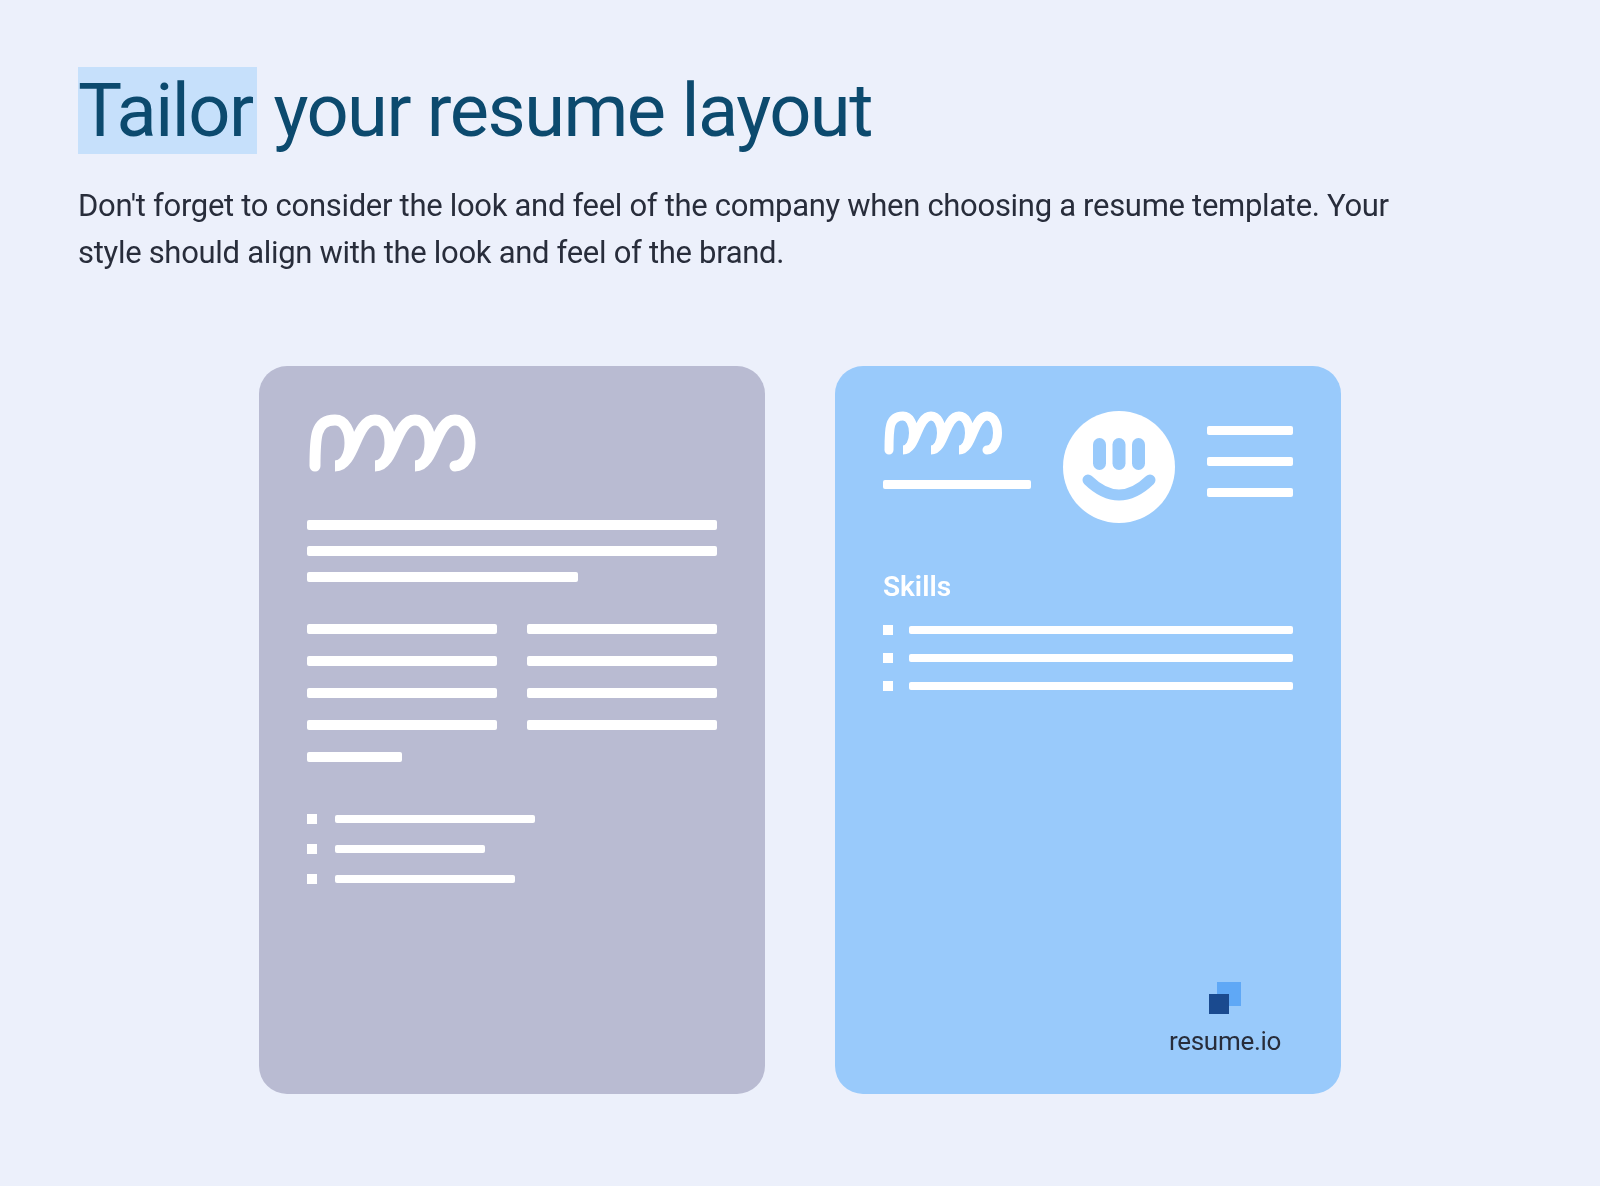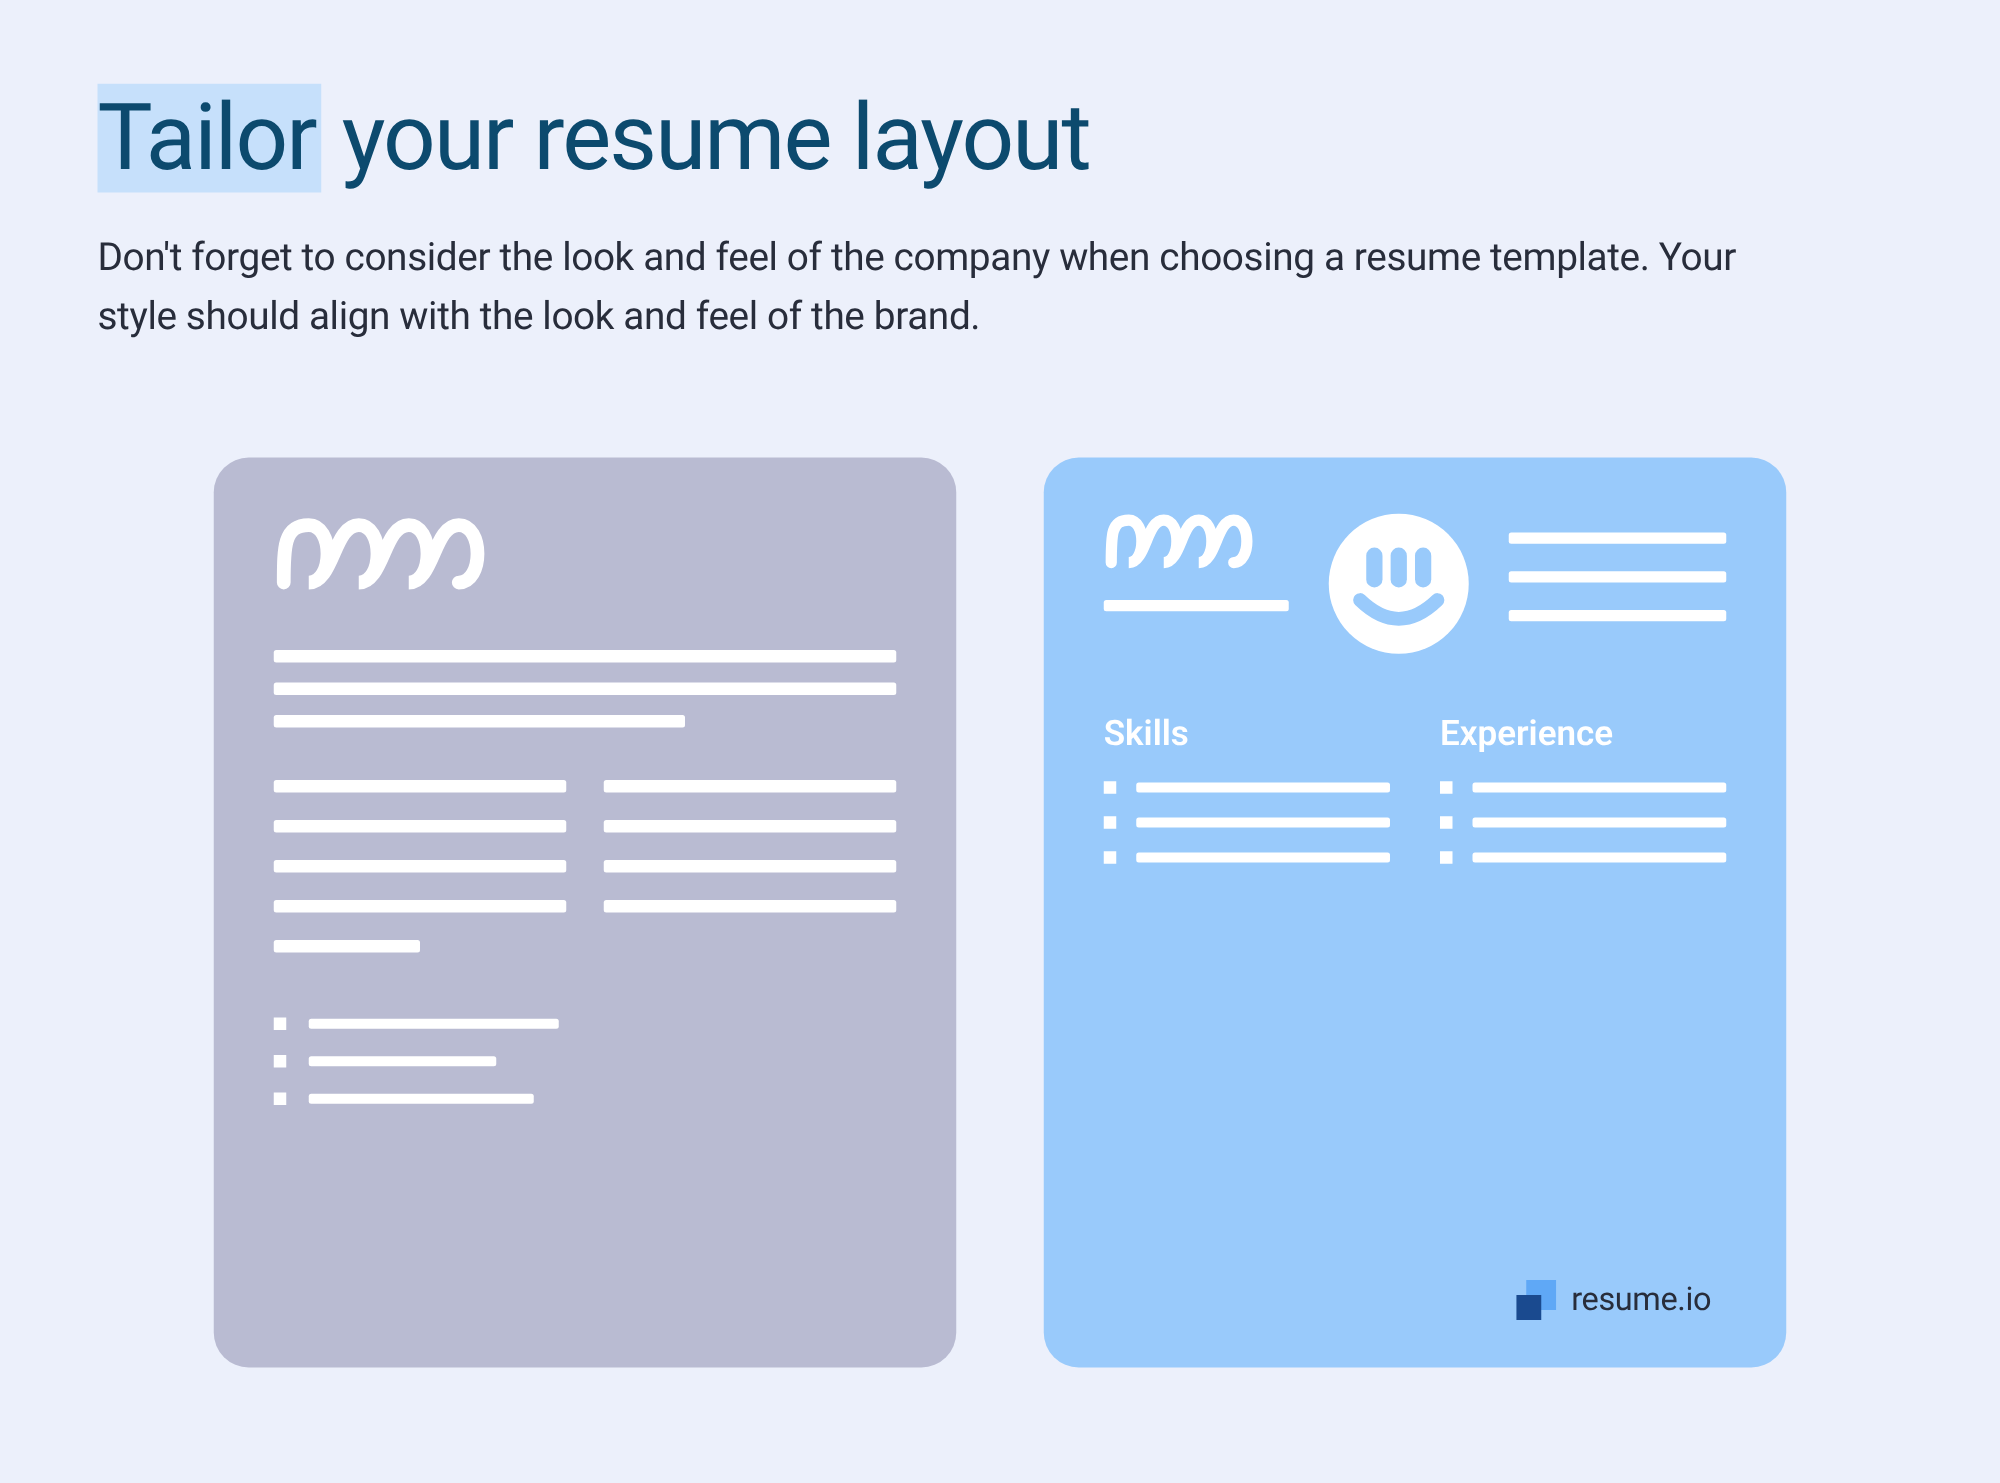--- a/index.html
+++ b/index.html
@@ -31,21 +31,21 @@
       letter-spacing: -0.3px;
       margin-bottom: 90px;
       max-width: 1340px;
     }
     .cards {
       display: flex;
       gap: 70px;
       justify-content: center;
     }
     .card {
-      width: 594px;
+      width: 506px;
       height: 728px;
       border-radius: 28px;
       padding: 42px 48px;
       position: relative;
     }
     .card-grey { background: #b9bbd2; }
     .card-blue { background: #99cafb; }
 
     
     .scribble { margin-bottom: 38px; }
@@ -90,20 +90,21 @@
     .achievements-bullets .bullet-row:nth-child(2) .bullet-line { width: 120px; }
     .achievements-bullets .bullet-row:nth-child(3) .bullet-line { width: 140px; }
 
     .brand {
       position: absolute;
       bottom: 38px;
       right: 60px;
       display: flex;
       align-items: center;
       gap: 12px;
+      flex-direction: column;
     }
     .brand-text {
       font-size: 26px;
       font-weight: 400;
       color: #282d3b;
       letter-spacing: -0.3px;
     }
     .brand-logo {
       width: 32px;
       height: 32px;
@@ -198,37 +199,20 @@
           <div class="bullet-row">
               <div class="bullet"></div>
               <div class="line-white bullet-line"></div>
             </div>
           <div class="bullet-row">
               <div class="bullet"></div>
               <div class="line-white bullet-line"></div>
             </div>
         </div>
       </div>
-      <div class="blue-col">
-        <div class="blue-section-title">Experience</div>
-        <div class="blue-bullets">
-          <div class="bullet-row">
-              <div class="bullet"></div>
-              <div class="line-white bullet-line"></div>
-            </div>
-          <div class="bullet-row">
-              <div class="bullet"></div>
-              <div class="line-white bullet-line"></div>
-            </div>
-          <div class="bullet-row">
-              <div class="bullet"></div>
-              <div class="line-white bullet-line"></div>
-            </div>
-        </div>
-      </div>
     </div>
 
 
     <div class="brand">
       <div class="brand-logo">
         <svg width="32" height="32" viewBox="0 0 32 32">
           <rect x="8" y="0" width="24" height="24" fill="#5fa8f6"></rect>
           <rect x="0" y="12" width="20" height="20" fill="#1a4a8f"></rect>
         </svg>
       </div>

